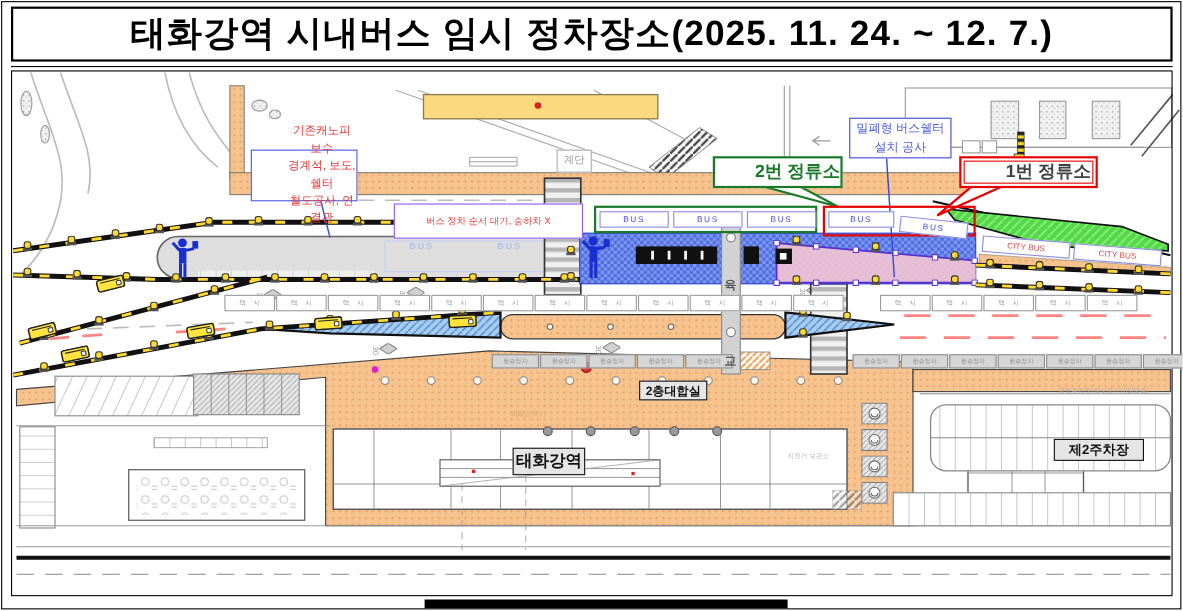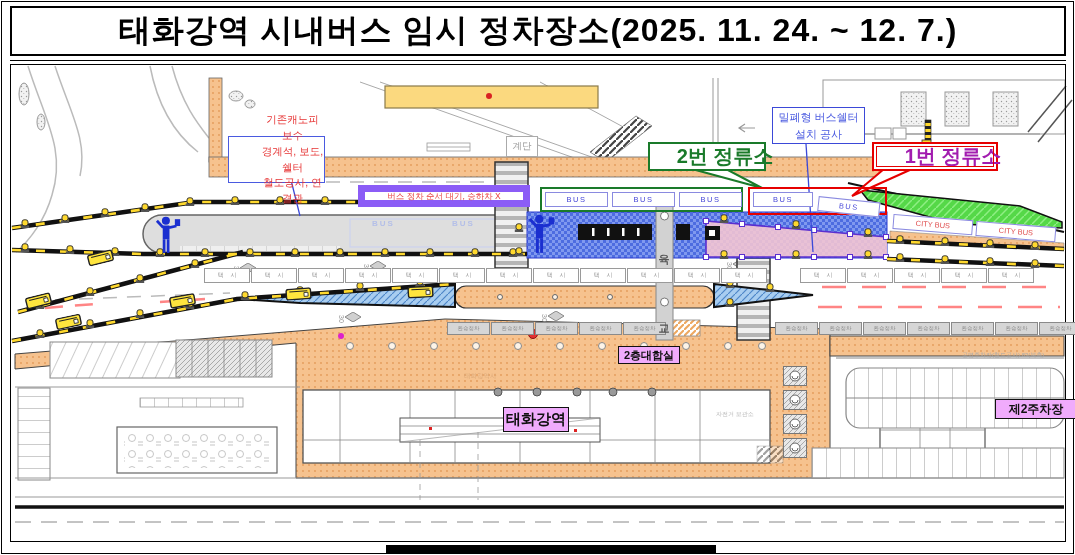--- a/index.html
+++ b/index.html
@@ -6,34 +6,34 @@
   body{width:1075px;height:555px;position:relative;background:#fff;
        font-family:"Liberation Sans","DejaVu Sans",sans-serif;overflow:hidden;}
   .abs{position:absolute;box-sizing:border-box;}
   .page-frame{position:absolute;inset:1px;border:1px solid #000;pointer-events:none;}
   .title-bar{left:10px;top:6px;width:1056px;height:50px;border:2px solid #000;
              display:flex;align-items:center;justify-content:center;
              font-size:32px;font-weight:bold;color:#000;letter-spacing:1px;}
   .title-underline{left:10px;top:60px;width:1056px;height:0;border-top:1.5px solid #000;}
   .map-border{left:10px;top:64px;width:1056px;height:478px;border:1.5px solid #000;pointer-events:none;}
   .note{background:#fff;text-align:center;display:flex;flex-direction:column;justify-content:center;line-height:1.5;}
-  .bubble{background:#fff;display:flex;align-items:center;justify-content:center;font-weight:bold;font-size:20px;white-space:nowrap;padding-left:36px;}
+  .bubble{background:#fff;display:flex;align-items:center;justify-content:center;font-weight:bold;font-size:16px;white-space:nowrap;padding-left:36px;}
   .busbox{background:#fff;border:1px solid #8a8ae0;color:#4646d8;font-size:7.5px;letter-spacing:1.5px;
           display:flex;align-items:center;justify-content:center;white-space:nowrap;overflow:hidden;}
   .citybus{background:#fff;border:1px solid #8a8ae0;color:#e05050;font-size:7.5px;
            display:flex;align-items:center;justify-content:center;white-space:nowrap;}
   .zone{background:transparent;}
   .row{display:flex;gap:1px;}
   .taxibox{width:37px;height:13px;background:#fff;border:1px solid #9a9a9a;color:#999;font-size:6px;
            letter-spacing:7px;padding-left:7px;display:flex;align-items:center;justify-content:center;
            overflow:hidden;white-space:nowrap;flex:0 0 auto;}
   .transferbox{width:41px;height:11px;background:#d6d6d6;border:1px solid #8a8a8a;color:#909090;font-size:5.5px;
            display:flex;align-items:center;justify-content:center;overflow:hidden;white-space:nowrap;flex:0 0 auto;}
-  .plate{background:#f0abfc;border:1.5px solid #111;color:#111;font-weight:bold;
-         display:flex;align-items:center;justify-content:center;white-space:nowrap;margin-left:37px;}
+  .plate{background:#e5e5e5;border:1.5px solid #111;color:#111;font-weight:bold;
+         display:flex;align-items:center;justify-content:center;white-space:nowrap;}
   .fainttext{color:#aaa;font-size:6px;white-space:nowrap;}
   .ghostbus{color:#b4bfe8;font-size:8px;letter-spacing:2px;font-weight:bold;}
   .overpass{display:flex;flex-direction:column;justify-content:space-between;align-items:center;
             color:#555;font-size:11px;font-weight:bold;}
   .stop1-inner{position:absolute;inset:2px;border:1px solid #e60000;pointer-events:none;}
   .blackbar{left:386px;top:545px;width:330px;height:8px;background:#000;}
 </style>
 </head>
 <body>
 
@@ -429,26 +429,26 @@
 </div>
 
 <div class="abs note" style="left:506px;top:136px;width:32px;height:21px;border:1px solid #aaa;color:#999;font-size:9.5px;">계단</div>
 
 <div class="abs note" style="left:772px;top:107px;width:93px;height:37px;border:1.5px solid #3b49d8;color:#4a5ae0;font-size:11px;">
   <div>밀폐형 버스쉘터</div>
   <div>설치 공사</div>
 </div>
 
 <div class="abs bubble" style="left:648px;top:142px;width:118px;height:29px;border:2px solid #1a7a2a;color:#1a7a2a;">2번 정류소</div>
-<div class="abs bubble" style="left:872px;top:142px;width:126px;height:29px;border:2px solid #e60000;color:#a21caf;">
+<div class="abs bubble" style="left:872px;top:142px;width:126px;height:29px;border:2px solid #e60000;color:#404040;">
   <span>1번 정류소</span>
   <span class="stop1-inner"></span>
 </div>
 
-<div class="abs note" style="left:358px;top:185px;width:172px;height:22px;border:7px solid #8b5cf6;color:#e84040;font-size:8.5px;">버스 정차 순서 대기, 승하차 X</div>
+<div class="abs note" style="left:358px;top:185px;width:172px;height:32px;border:1px solid #8b5cf6;color:#e84040;font-size:8.5px;">버스 정차 순서 대기, 승하차 X</div>
 
 <div class="abs zone" style="left:540px;top:187px;width:203px;height:25px;border:2.5px solid #1a7a2a;"></div>
 <div class="abs zone" style="left:748px;top:187px;width:139px;height:28px;border:2.5px solid #e60000;"></div>
 
 <div class="abs busbox" style="left:545px;top:192px;width:63px;height:15px;">BUS</div>
 <div class="abs busbox" style="left:612px;top:192px;width:63px;height:15px;">BUS</div>
 <div class="abs busbox" style="left:679px;top:192px;width:63px;height:15px;">BUS</div>
 <div class="abs busbox" style="left:753px;top:192px;width:60px;height:15px;">BUS</div>
 <div class="abs busbox" style="left:818px;top:196px;width:62px;height:15px;transform:rotate(6deg);transform-origin:left center;">BUS</div>
 

